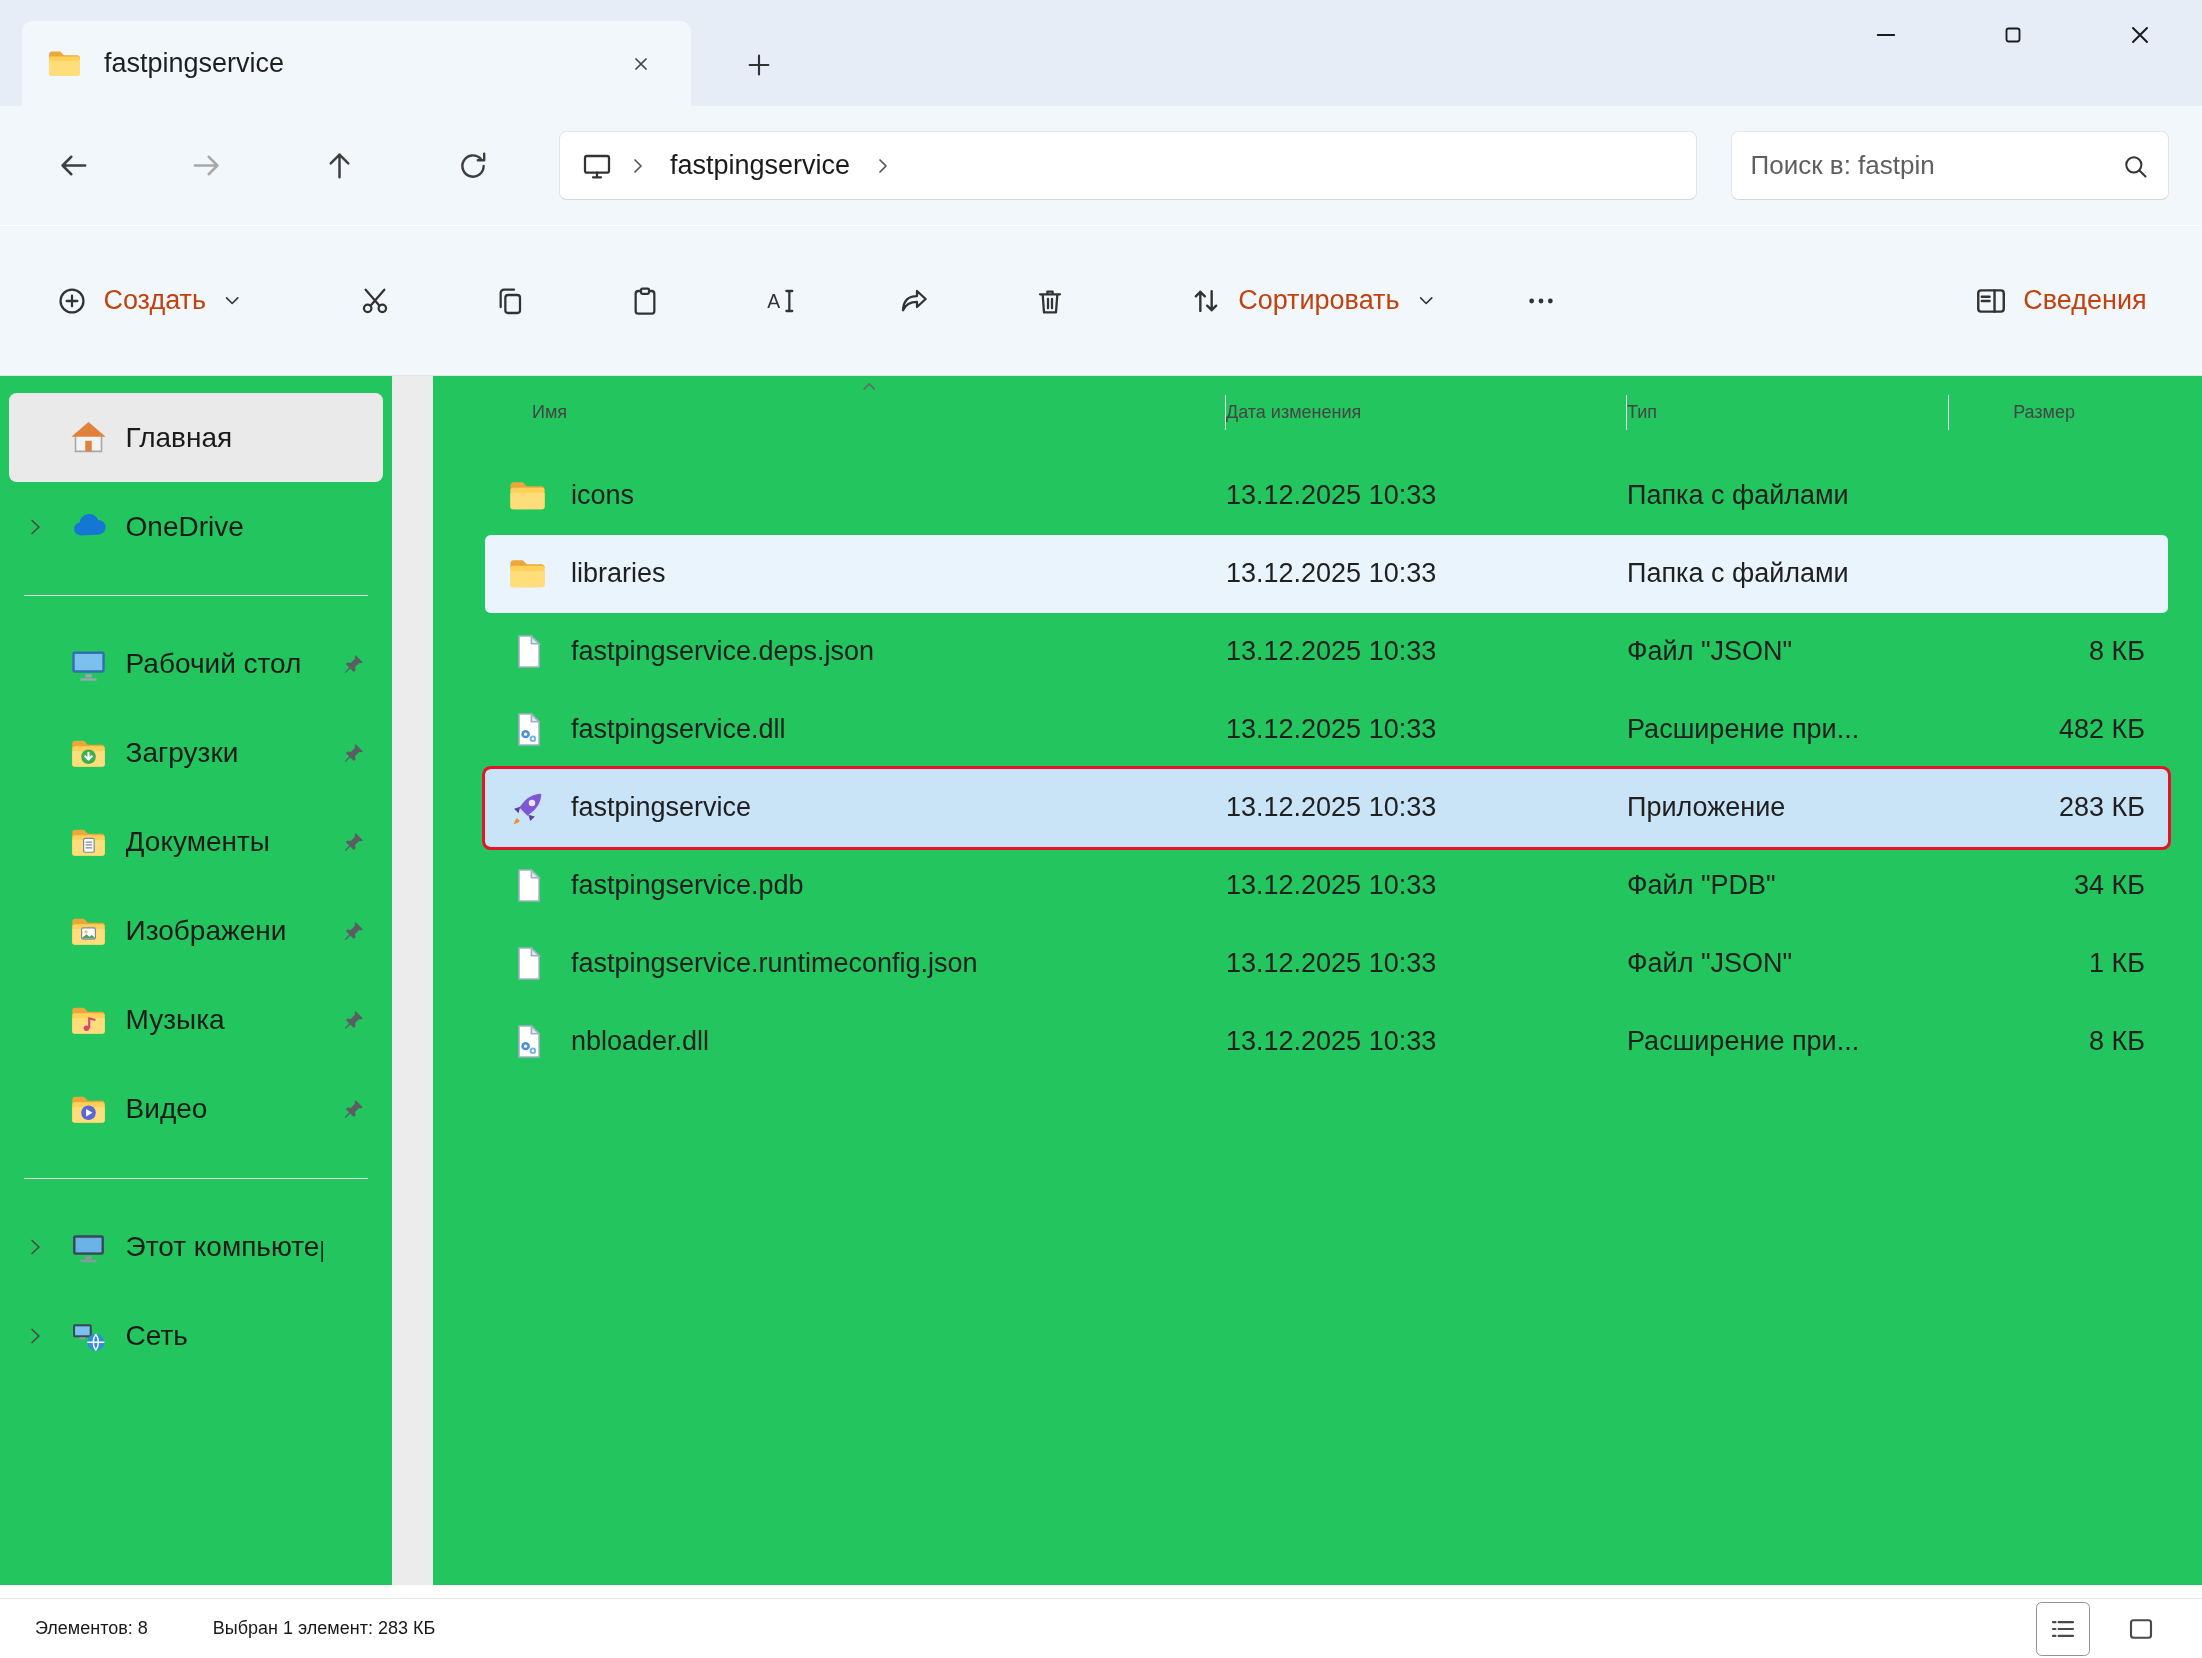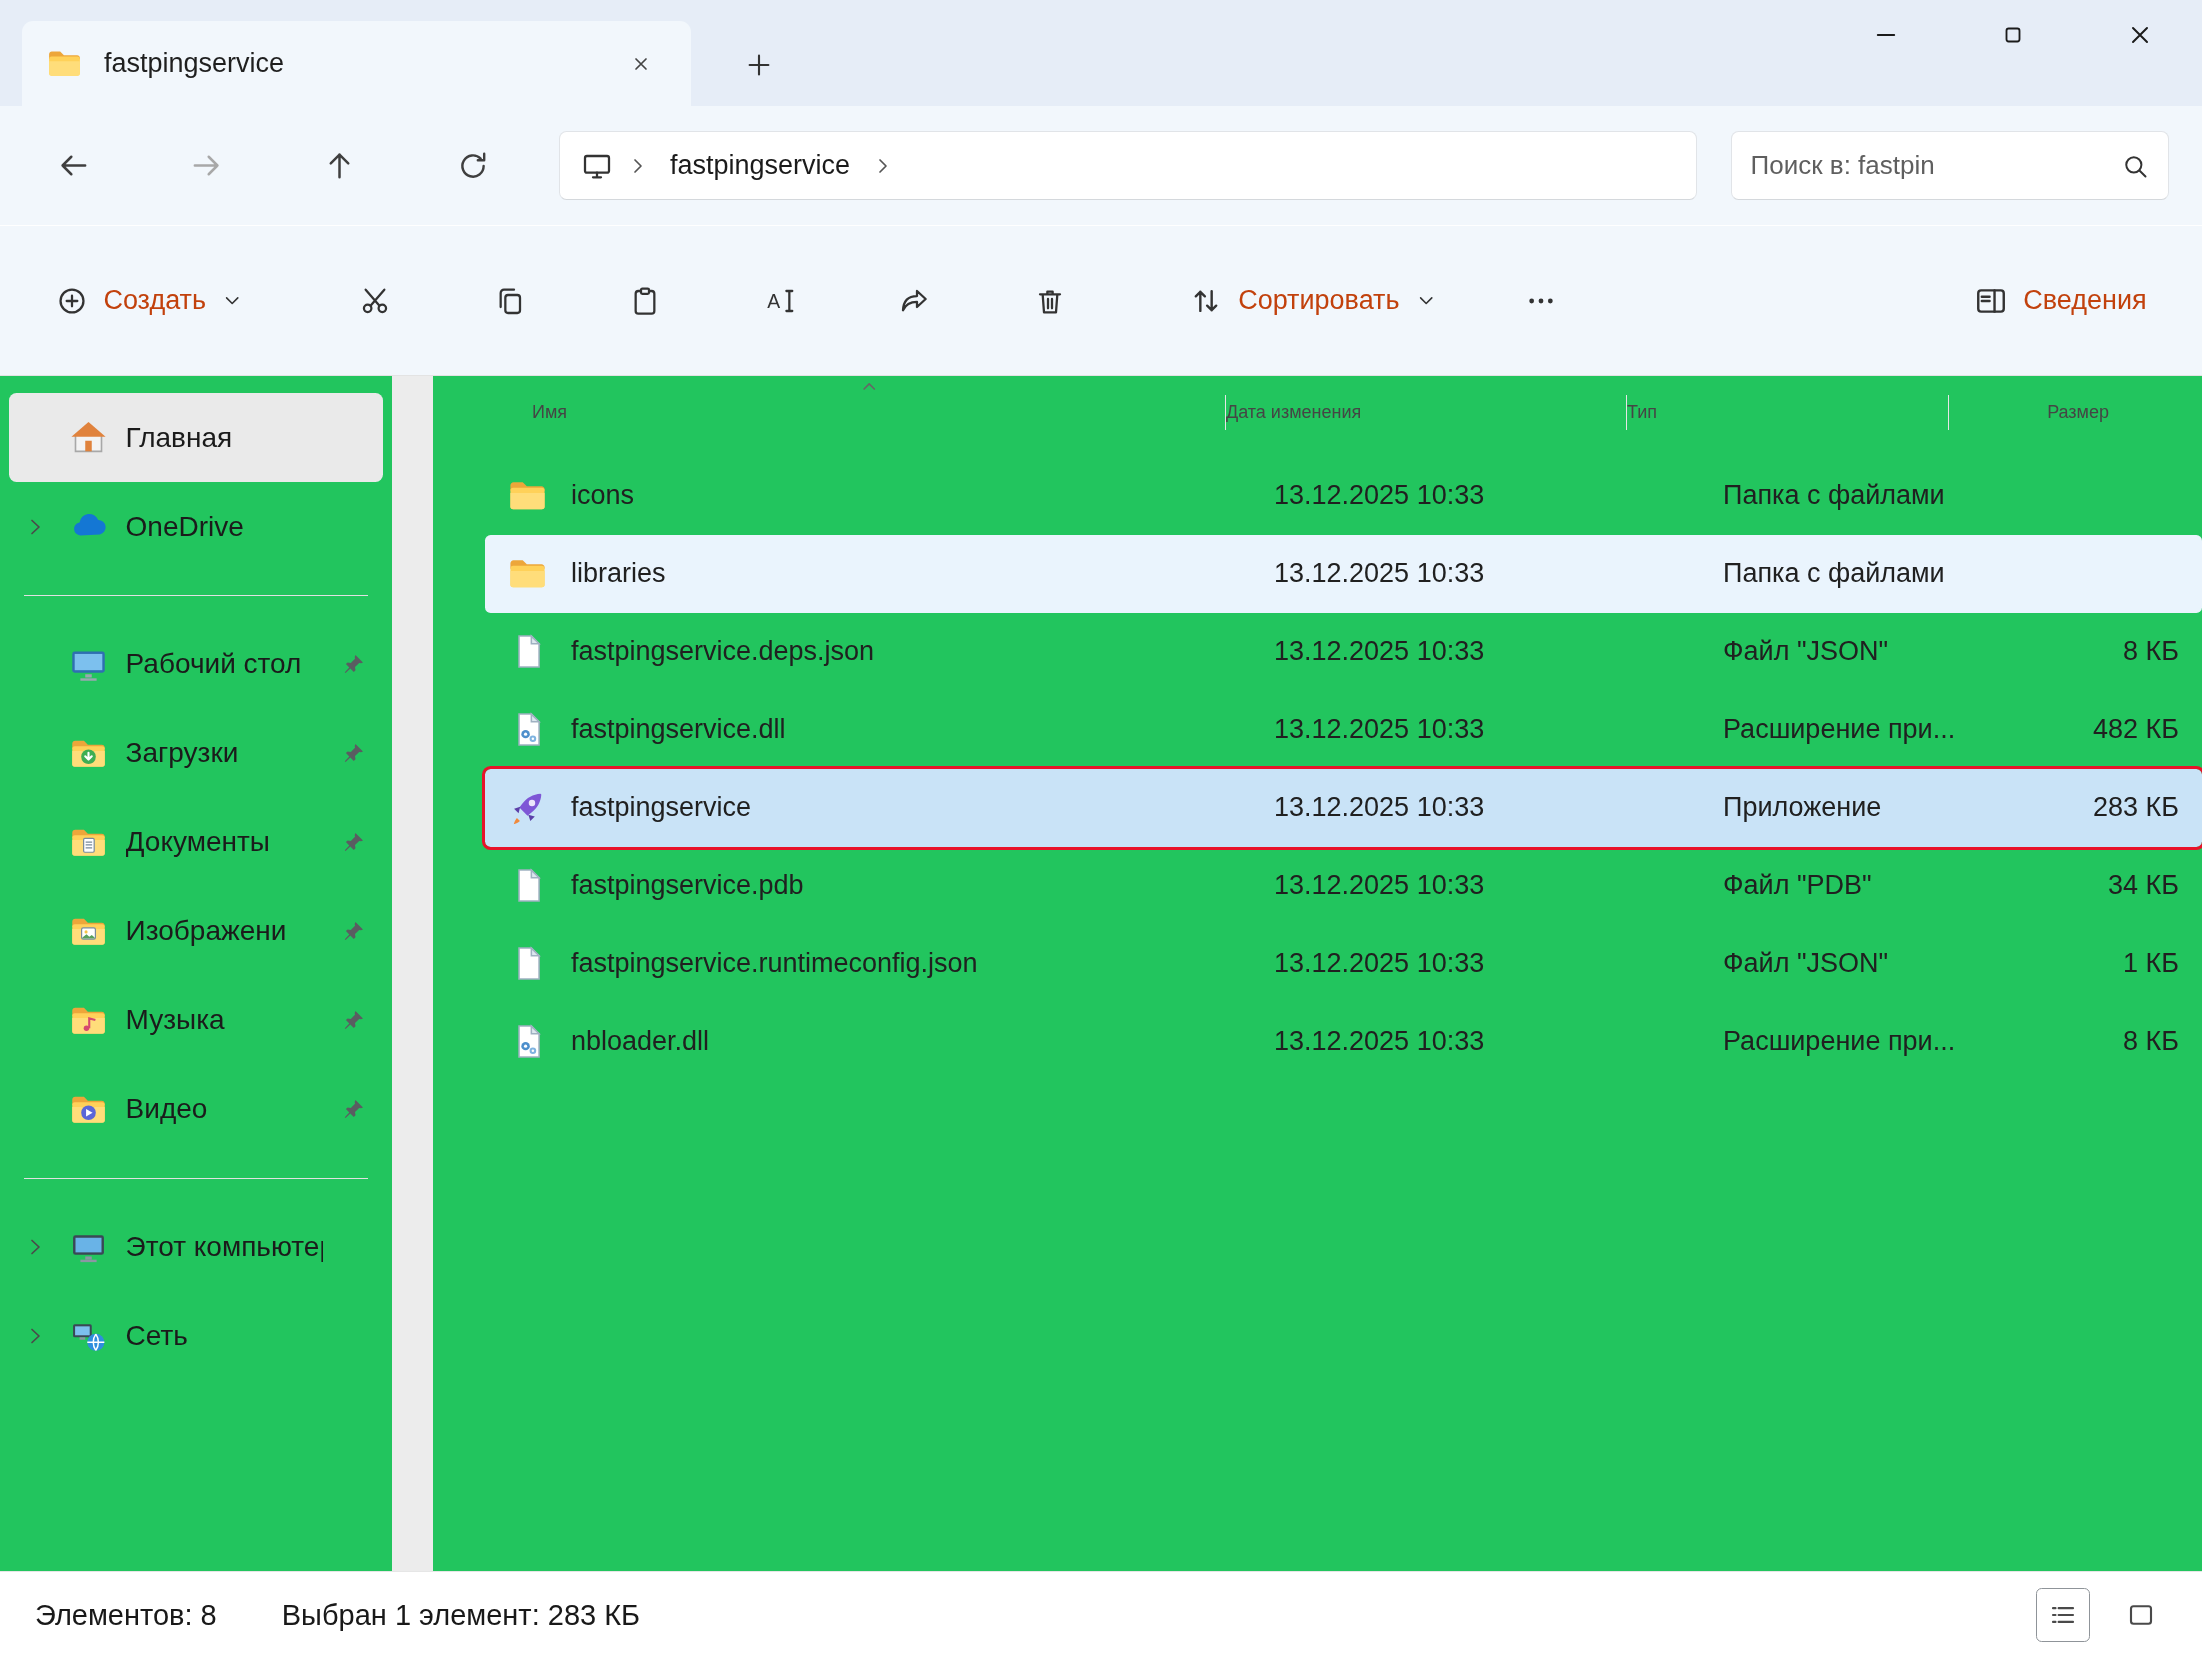--- a/index.html
+++ b/index.html
@@ -65,32 +65,32 @@
                 align-items:center; font-size:18px; color:#454545; position:relative; }
   .colheaders .ch { position:relative; height:100%; display:flex; align-items:center; }
   .colheaders .ch:not(:last-child)::after { content:""; position:absolute; right:0; top:18.6px; bottom:18.6px;
                 width:0.9px; background:#e6e6e6; }
   .ch-name { padding-left:47px; }
   .ch-size { justify-content:flex-end; padding-right:93px; }
   .sort-caret { position:absolute; left:373px; top:0px; color:#666; display:flex; }
 
   .rows { margin-top:7.5px; }
   .frow { height:78px; display:grid; grid-template-columns:741px 401px 322px 1fr; align-items:center;
-          border-radius:5.6px; font-size:27px; color:#202020;gap:48px; }
+          border-radius:5.6px; font-size:27px; color:#202020; }
   .frow.hover { background:#eaf4fd; }
   .frow.selected { background:#c9e3f7; }
   .frow.annotated { outline:3.7px solid #e8132a; outline-offset:0.9px; }
   .cell-name { display:flex; align-items:center; gap:22.4px; padding-left:20.5px; white-space:nowrap; overflow:hidden; }
   .cell-date, .cell-type { white-space:nowrap; overflow:hidden; }
   .cell-size { text-align:right; padding-right:23px; white-space:nowrap; }
   .row-icon { width:43px; display:flex; justify-content:center; flex-shrink:0; }
 
   
-  .statusbar { position:absolute; left:0; right:0; bottom:0; height:87px; border-top:0.9px solid #e6e6e6;
-               background:#fff; display:flex; align-items:center; padding:0 35px; font-size:29px; color:#191919; }
+  .statusbar { position:absolute; left:0; right:0; bottom:0; height:60px; border-top:0.9px solid #e6e6e6;
+               background:#fff; display:flex; align-items:center; padding:0 35px; font-size:18px; color:#191919; }
   .status-count { margin-right:65px; }
   .view-btns { margin-left:auto; display:flex; gap:24px; }
   .view-btn { width:54px; height:54px; display:flex; align-items:center; justify-content:center;
               border-radius:5.6px; color:#4a4a4a; }
   .view-btn.active { border:1.4px solid #8f9499; background:#fff; }
   svg { display:block; }
 </style>
 </head>
 <body>
 

